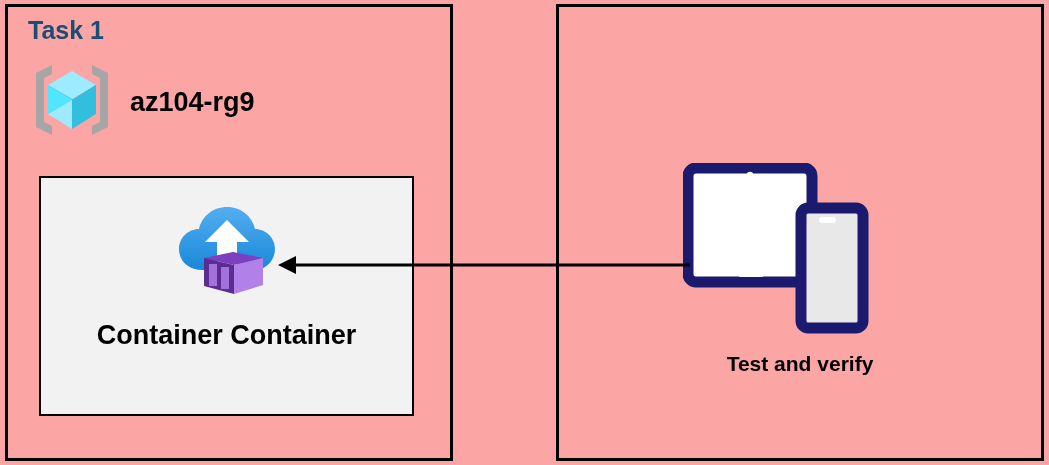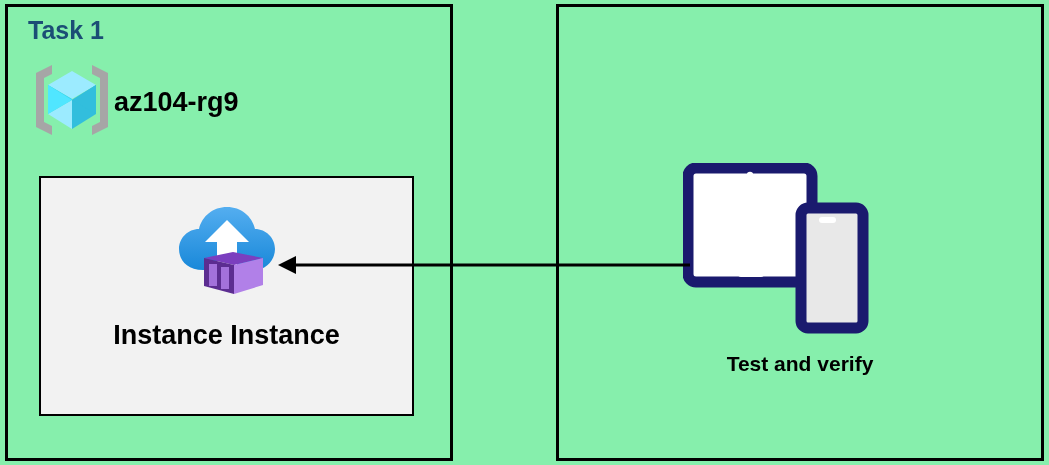--- a/index.html
+++ b/index.html
@@ -7,21 +7,21 @@
     padding: 0;
     background: #ffffff;
   }
   body {
     font-family: "Liberation Sans", sans-serif;
   }
   #canvas {
     position: relative;
     width: 1049px;
     height: 465px;
-    background: #86efac;
+    background: #fca5a5;
     overflow: hidden;
   }
 
   
   .panel {
     position: absolute;
     box-sizing: border-box;
     border: 3px solid #000000;
     background: transparent;
   }
@@ -41,20 +41,21 @@
 
   
   #rg-row {
     position: absolute;
     left: 30px;
     top: 62px;
     width: 300px;
     height: 80px;
     display: flex;
     align-items: center;
+    gap: 16px;
   }
   #rg-label {
     font-size: 27px;
     font-weight: bold;
     color: #000000;
     white-space: nowrap;
   }
 
   
   #container-instance-box {
@@ -158,21 +159,21 @@
         <path d="M31 62 L60 56 L90 62 L61 69 Z" fill="#7B3FBF"></path>
 
         <path d="M61 69 L90 62 L90 89 L61 98 Z" fill="#B180E8"></path>
 
         <path d="M31 62 L61 69 L61 98 L31 90 Z" fill="#5C2D91"></path>
 
         <rect x="36" y="68" width="8" height="22" fill="#A371DB"></rect>
         <rect x="48" y="71" width="8" height="22" fill="#A371DB"></rect>
       </svg>
     </div>
-    <div id="ci-label">Instance Instance</div>
+    <div id="ci-label">Container Container</div>
   </div>
 
   <div class="panel" id="panel-task2"></div>
 
 
   <div id="devices-wrap">
     <svg width="186" height="172" viewBox="0 0 186 172" xmlns="http://www.w3.org/2000/svg">
 
       <rect x="5" y="5" width="124" height="114" rx="8" ry="8" fill="#FFFFFF" stroke="#1A1A6E" stroke-width="11"></rect>
 

